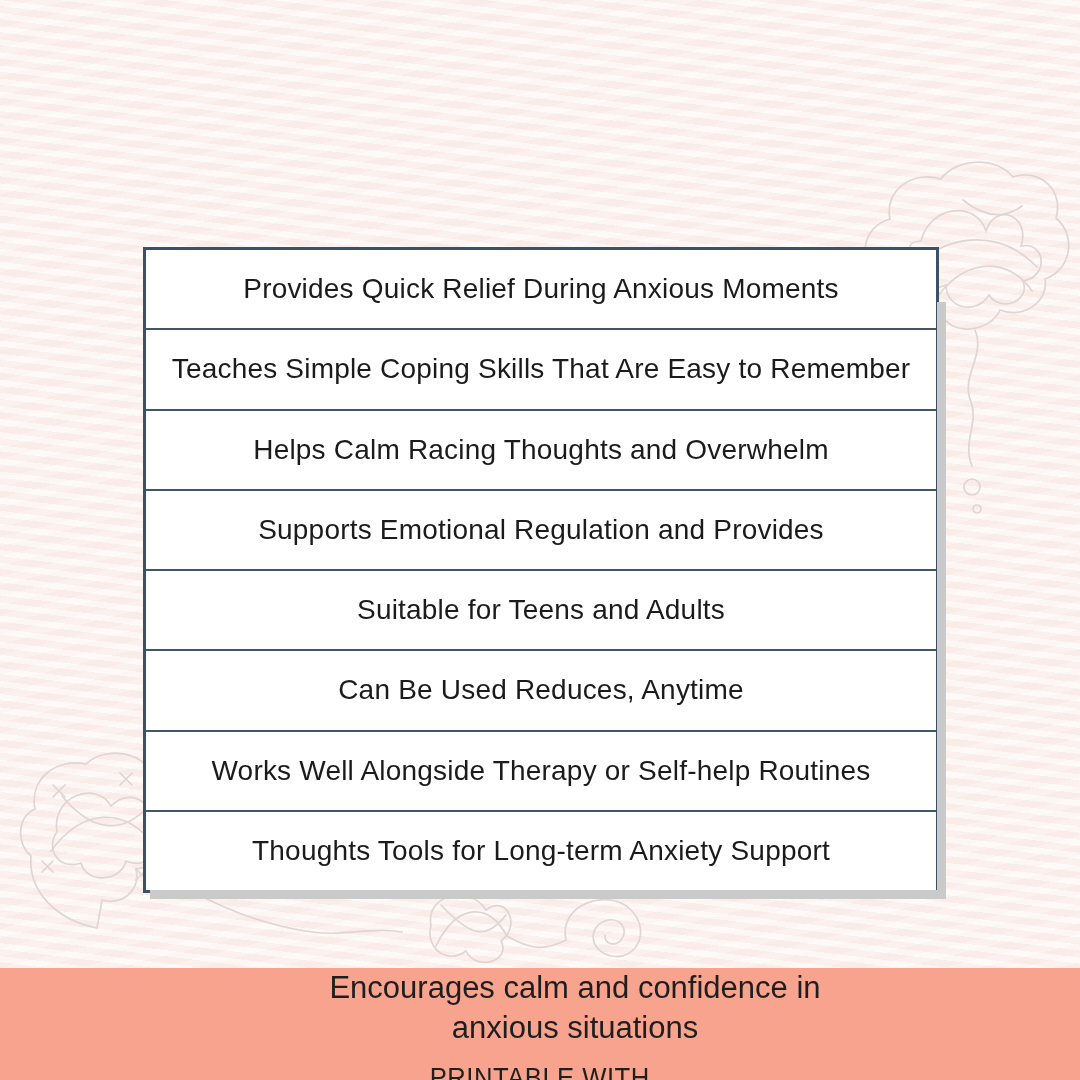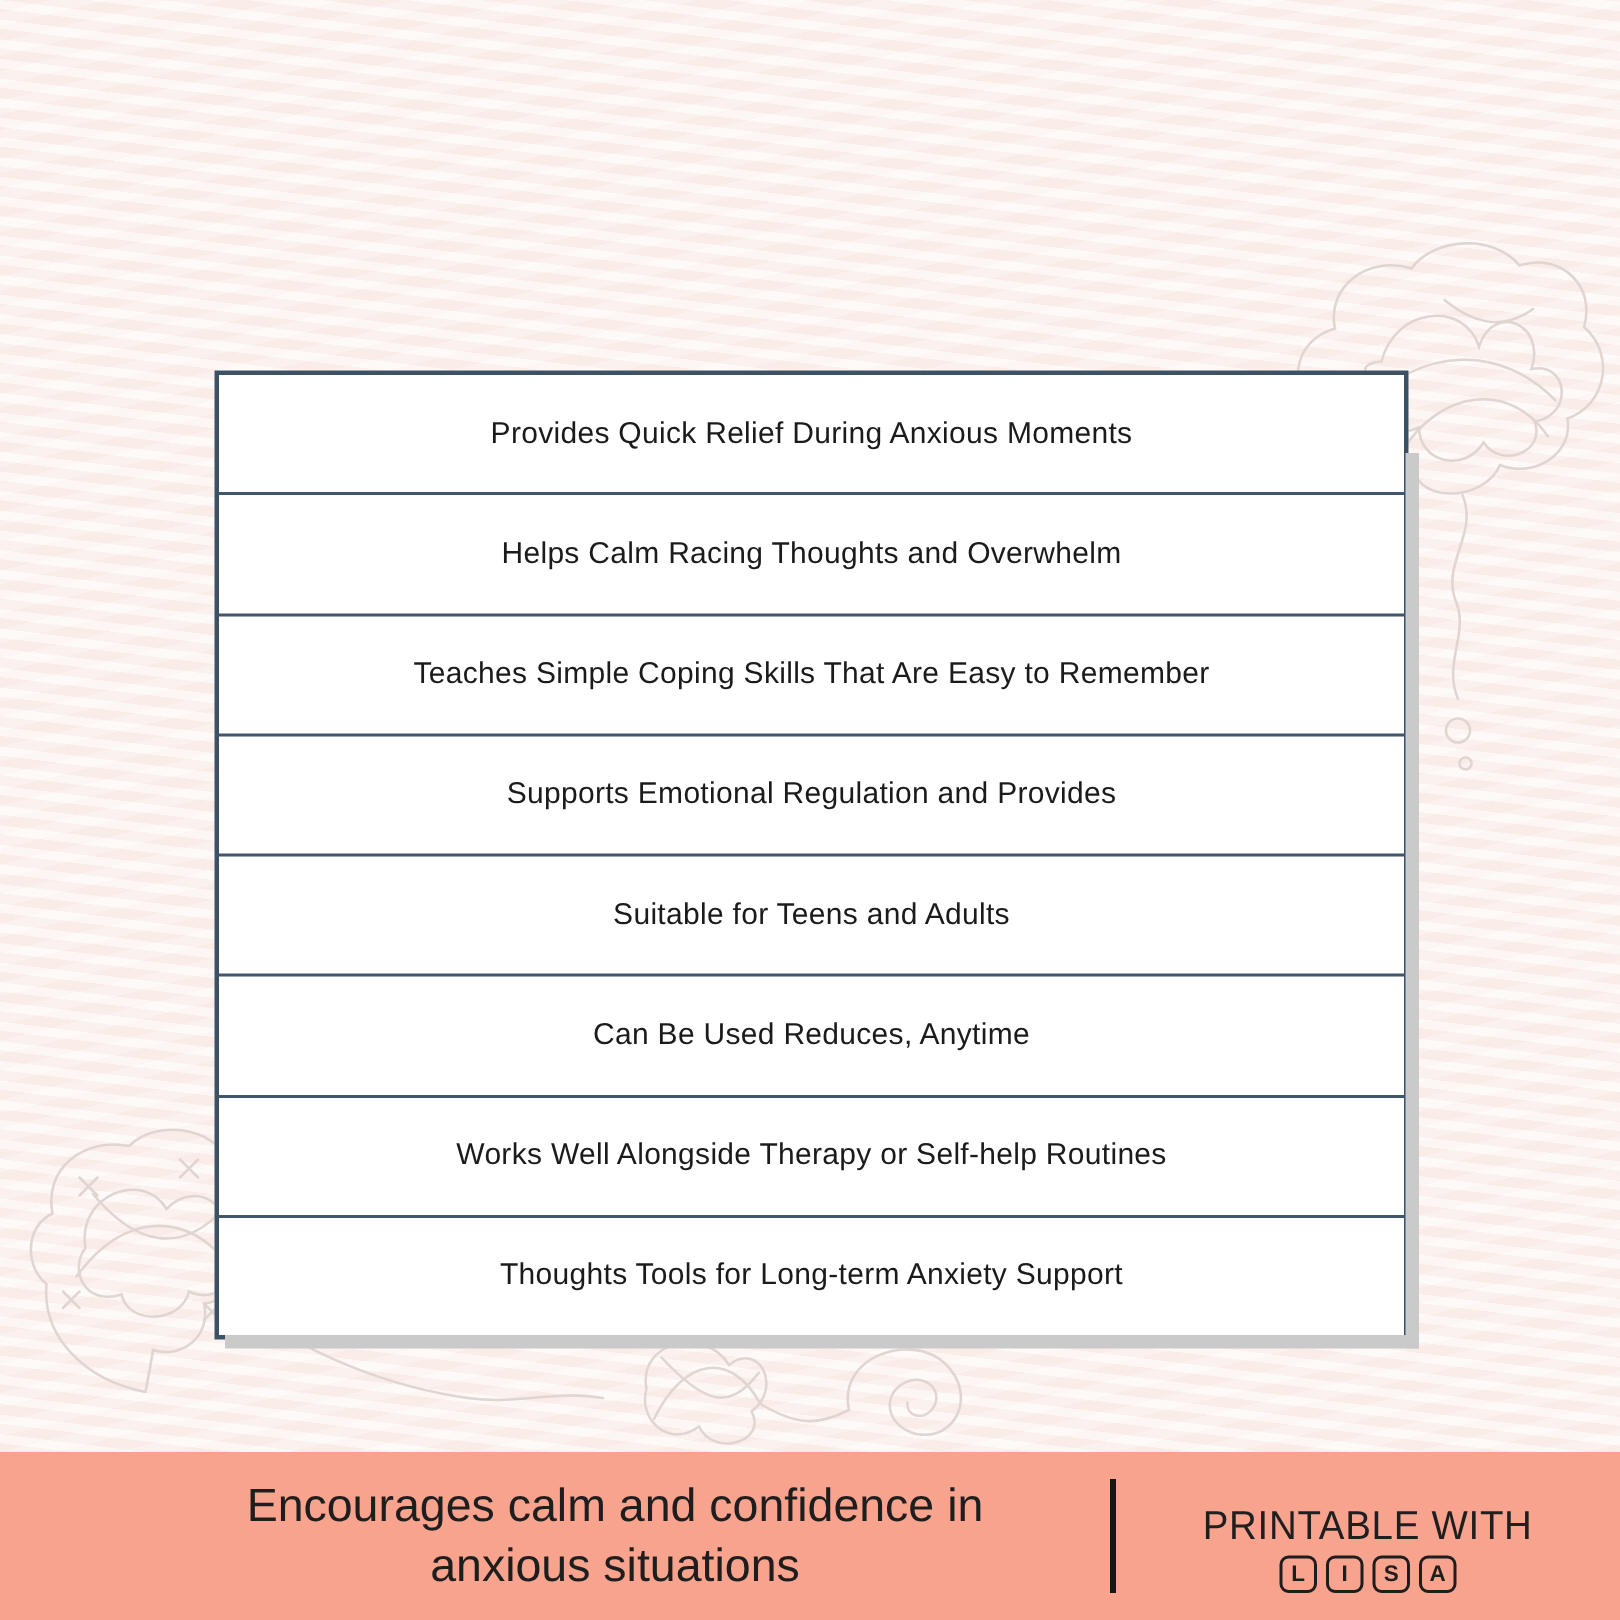--- a/index.html
+++ b/index.html
@@ -33,26 +33,26 @@
   }
   .table::before{ 
     content:"";position:absolute;left:4px;right:-10px;bottom:-9px;height:9px;background:#CACACA;
   }
   .row{
     flex:1;display:flex;align-items:center;justify-content:center;
     border-top:2.5px solid #41566A;overflow:hidden;
   }
   .row:first-child{border-top:none;}
   .row-text{
-    color:#1B1B1B;font-size:20px;font-weight:500;white-space:nowrap;letter-spacing:0.2px;
+    color:#1B1B1B;font-size:28px;font-weight:500;white-space:nowrap;letter-spacing:0.2px;
   }
   
   .footer{
     position:absolute;left:0;bottom:0;width:1080px;height:112px;background:#F8A38E;
-    display:flex;flex-direction:row;align-items:center;
+    display:flex;flex-direction:column;align-items:center;
   }
   .tagline{
     width:680px;padding-left:70px;text-align:center;color:#1E1E1E;
     font-size:31px;line-height:1.28;font-weight:500;
   }
   .tagline span{display:block;}
   .footer-divider{
     width:4px;height:76px;background:#161616;margin-left:-10px;
   }
   .brand{
@@ -114,24 +114,24 @@
     </g>
   </svg>
 
 
   <div class="table">
 
   <div class="row">
       <span class="row-text">Provides Quick Relief During Anxious Moments</span>
     </div>
       <div class="row">
-      <span class="row-text">Helps Calm Racing Thoughts and Overwhelm</span>
+      <span class="row-text">Teaches Simple Coping Skills That Are Easy to Remember</span>
     </div>
       <div class="row">
-      <span class="row-text">Teaches Simple Coping Skills That Are Easy to Remember</span>
+      <span class="row-text">Helps Calm Racing Thoughts and Overwhelm</span>
     </div>
       <div class="row">
       <span class="row-text">Supports Emotional Regulation and Provides</span>
     </div>
       <div class="row">
       <span class="row-text">Suitable for Teens and Adults</span>
     </div>
       <div class="row">
       <span class="row-text">Can Be Used Reduces, Anytime</span>
     </div>

